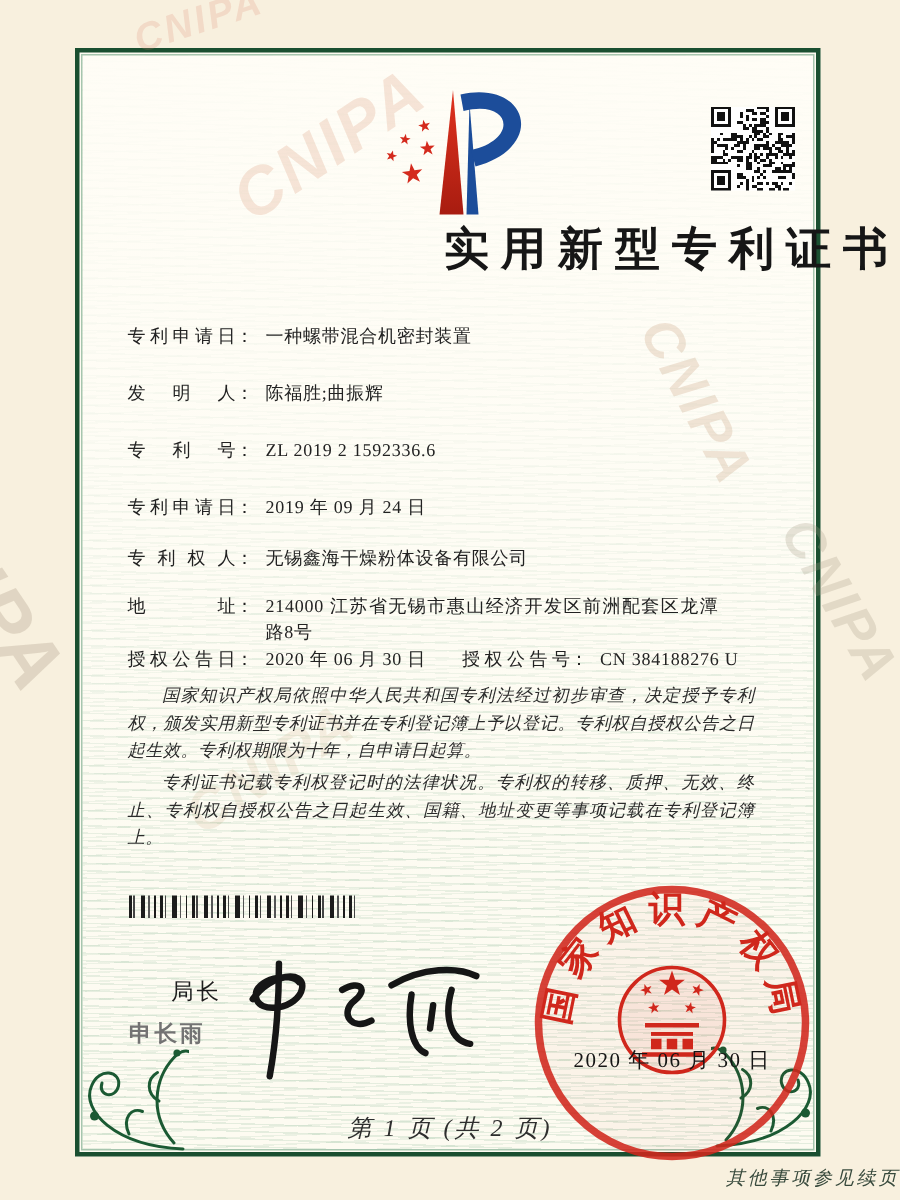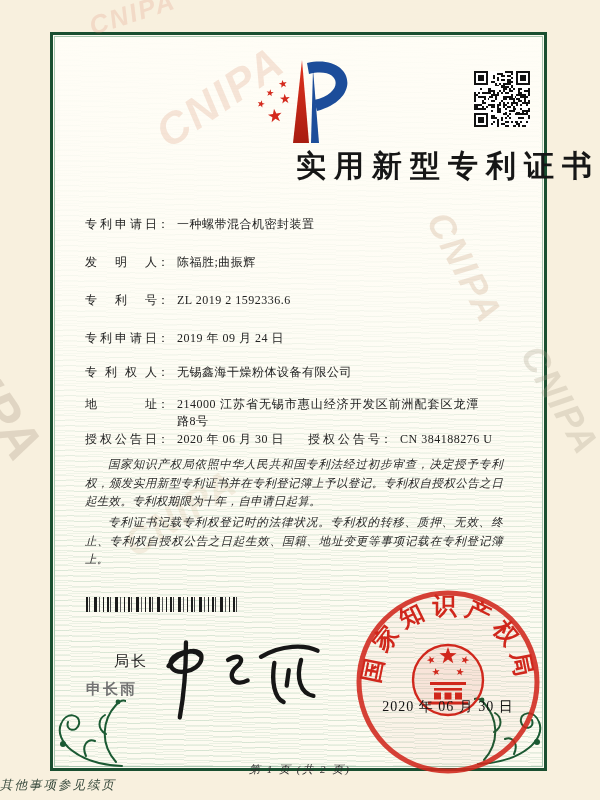--- a/index.html
+++ b/index.html
@@ -105,24 +105,24 @@
   }
 
   
   .flourish{position:absolute;width:80px;height:88px;z-index:4;}
   .flourish-left{left:46px;top:682px;}
   .flourish-right{left:474px;top:680px;transform:scaleX(-1);}
 
   
   .page-note{
     position:absolute;left:0;right:0;top:742px;text-align:center;
-    font-size:11px;font-style:italic;color:#2e2e2e;letter-spacing:2px;margin-top:20px;
+    font-size:16px;font-style:italic;color:#2e2e2e;letter-spacing:2px;
   }
   .cont-note{
-    position:absolute;left:0;right:0;top:777px;text-align:left;
+    position:absolute;left:0;right:0;top:777px;text-align:right;
     font-size:12.5px;font-style:italic;color:#37493c;letter-spacing:2px;
   }
 </style>
 </head>
 <body>
 
 <div class="page">
 
   <div class="frame">
     <div class="frame-inner"></div>

